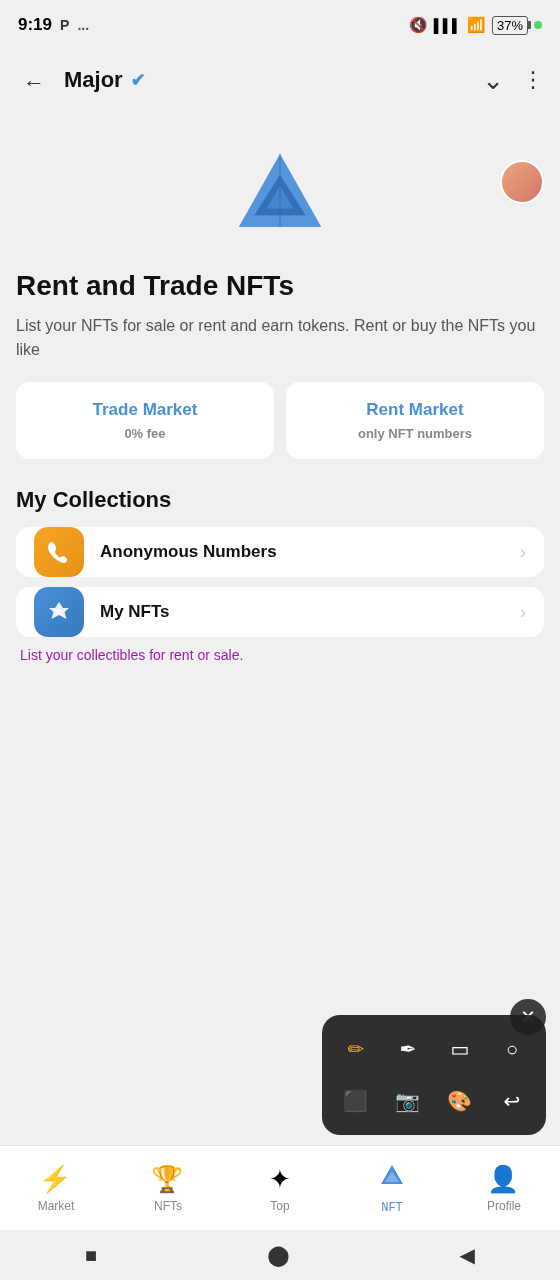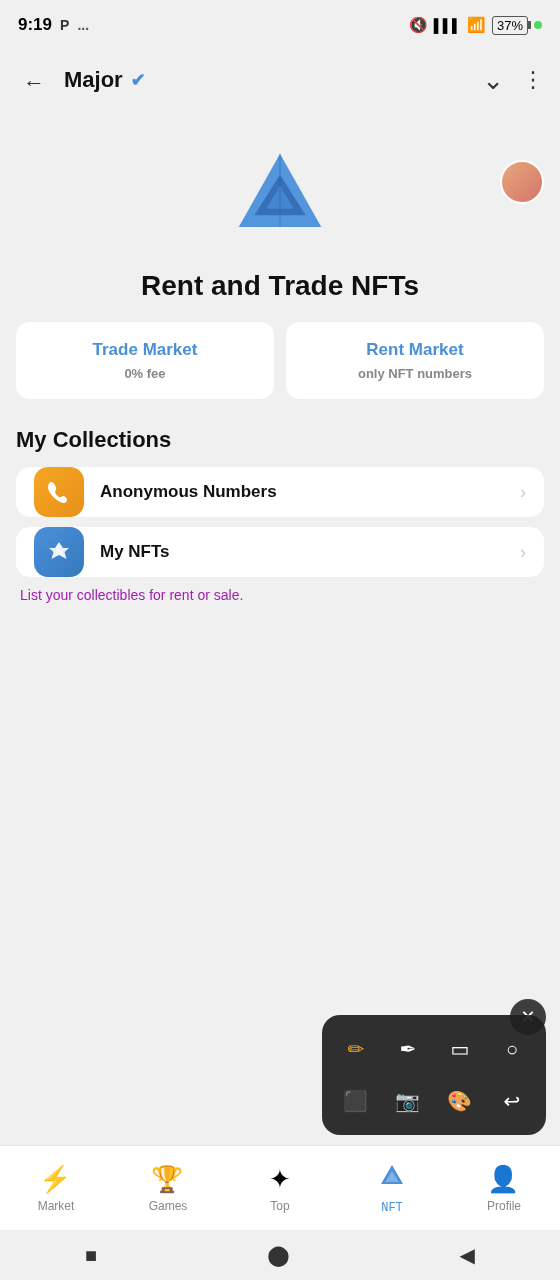--- a/index.html
+++ b/index.html
@@ -106,21 +106,20 @@
       top: 20px;
       width: 44px;
       height: 44px;
       border-radius: 50%;
       background: linear-gradient(135deg, #e8a87c, #d4756b);
       border: 2px solid #fff;
     }
 
     
     .title-section {
-      text-align: center;
       margin-bottom: 20px;
     }
     .main-title {
       font-size: 28px;
       font-weight: 700;
       color: #111;
       margin-bottom: 12px;
     }
     .main-subtitle {
       font-size: 16px;
@@ -349,20 +348,21 @@
 
       <polygon points="60,50 75,75 45,75" fill="#4a90d9" opacity="0.7"></polygon>
 
       <line x1="60" y1="15" x2="60" y2="95" stroke="#2a5fa8" stroke-width="1.5" opacity="0.4"></line>
     </svg>
     <div class="avatar-bubble"></div>
   </div>
 
   <div class="title-section">
     <div class="main-title">Rent and Trade NFTs</div>
+    <div class="main-subtitle">List your NFTs for sale or rent and earn tokens. Rent or buy the NFTs you like</div>
   </div>
 
   <div class="market-buttons">
     <div class="market-btn">
       <div class="market-btn-label">Trade Market</div>
       <div class="market-btn-sub">0% fee</div>
     </div>
     <div class="market-btn">
       <div class="market-btn-label">Rent Market</div>
       <div class="market-btn-sub">only NFT numbers</div>
@@ -415,21 +415,21 @@
   <div class="tool-btn">↩</div>
 </div>
 
 <div class="bottom-nav">
   <div class="nav-item">
     <span class="nav-icon">⚡</span>
     <span class="nav-label">Market</span>
   </div>
   <div class="nav-item">
     <span class="nav-icon">🏆</span>
-    <span class="nav-label">Games</span>
+    <span class="nav-label">NFTs</span>
   </div>
   <div class="nav-item">
     <span class="nav-icon">✦</span>
     <span class="nav-label">Top</span>
   </div>
   <div class="nav-item active">
     <span class="nav-icon" style="color:#4a90d9;">
       <svg width="28" height="28" viewBox="0 0 28 28" fill="none">
         <polygon points="14,3 25,22 3,22" fill="#4a90d9"></polygon>
         <polygon points="14,9 21,20 7,20" fill="white" opacity="0.3"></polygon>

